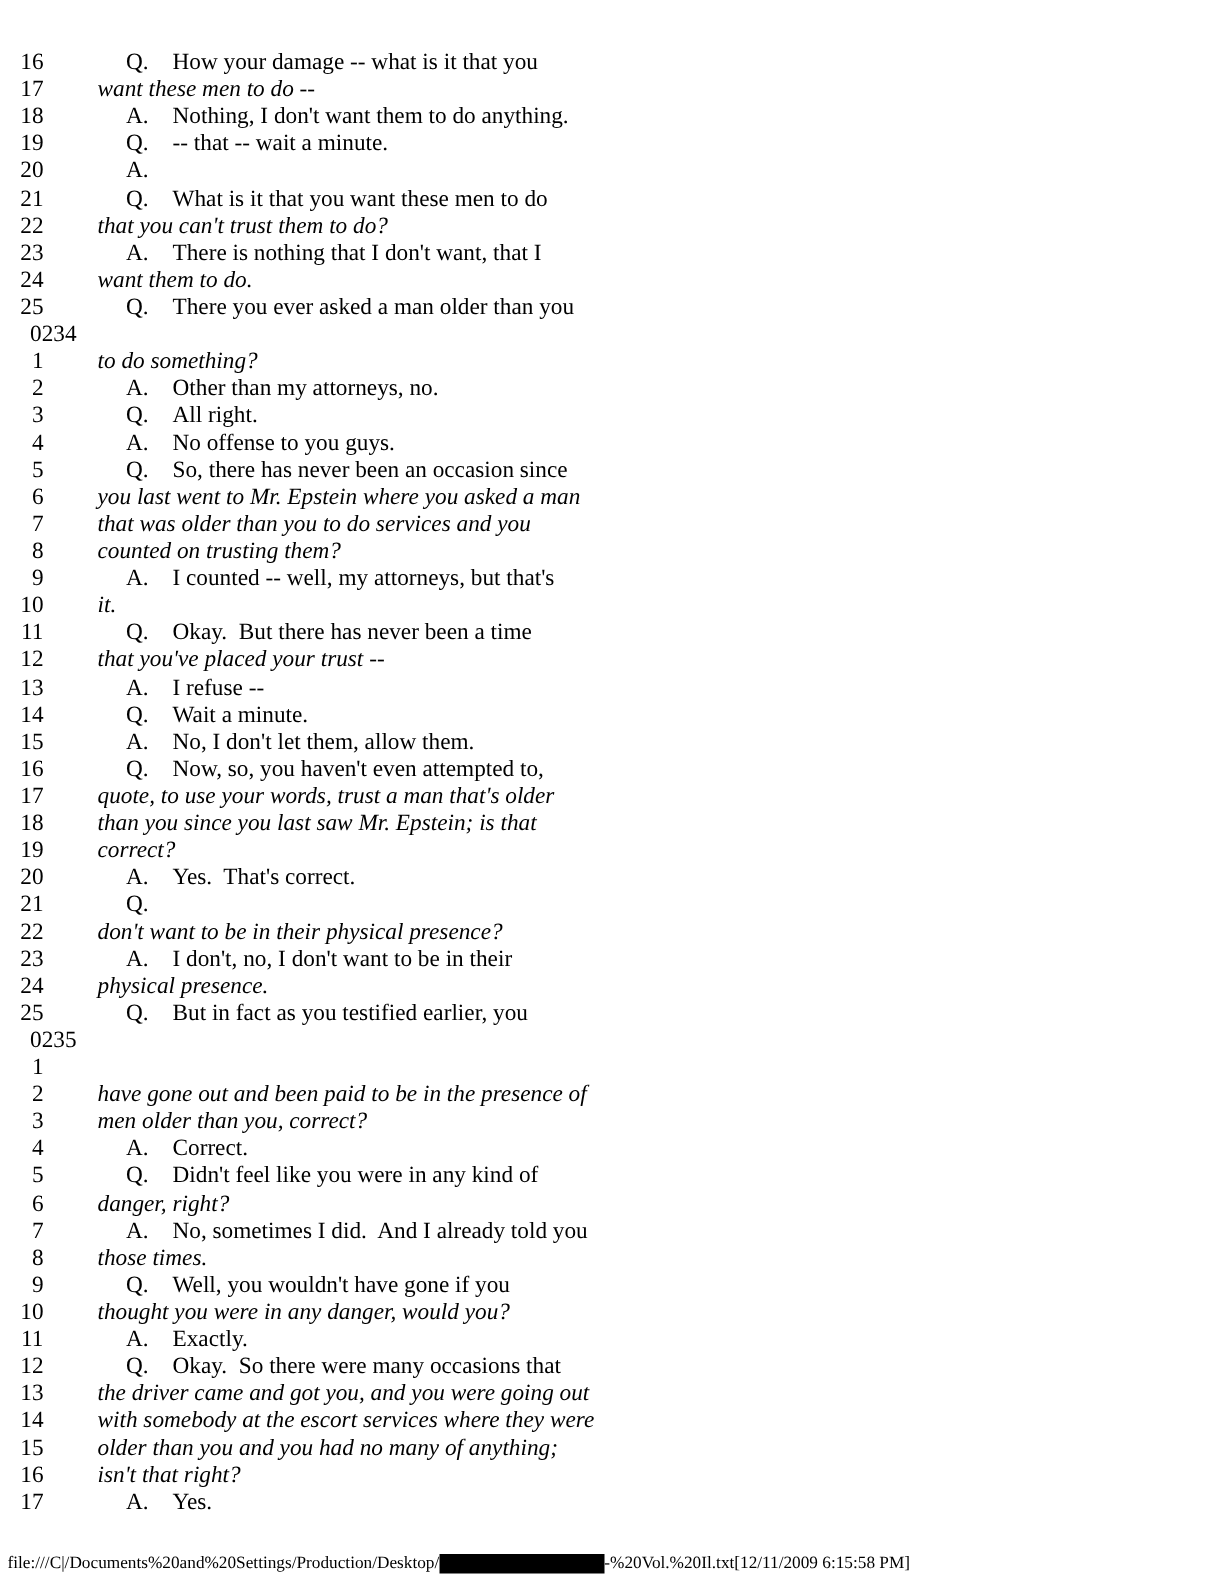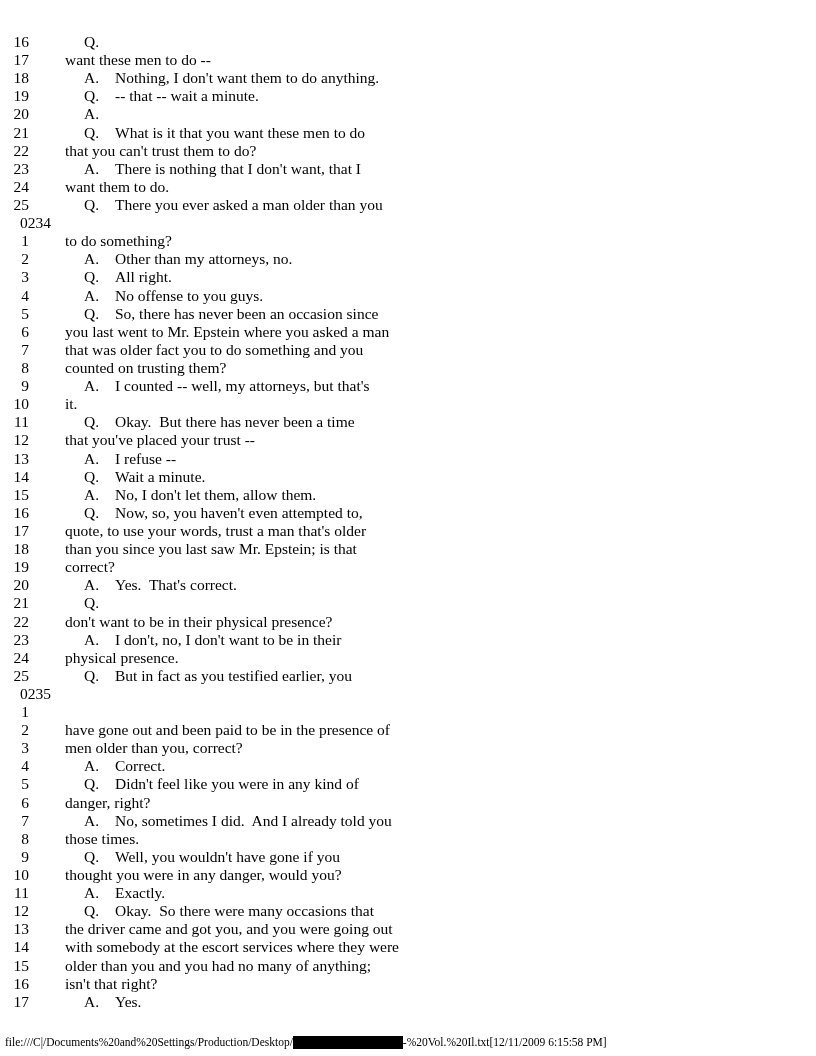--- a/index.html
+++ b/index.html
@@ -31,20 +31,21 @@
     width: 16px;
     text-align: right;
   }
   .pagenum {
     position: absolute;
     left: 20px;
   }
   .cont {
     position: absolute;
     left: 65px;
+    font-style: italic;
   }
   .speaker {
     position: absolute;
     left: 84px;
   }
   .qatext {
     position: absolute;
     left: 115px;
   }
   .footer {
@@ -60,38 +61,38 @@
     height: 13px;
     background: #000000;
     vertical-align: bottom;
     margin-bottom: -1px;
   }
 </style>
 </head>
 <body>
 
 <div class="lines" id="lines">
-    <div class="line"><span class="num">16</span><span class="speaker">Q.</span></div>
+    <div class="line"><span class="num">16</span><span class="speaker">Q.</span><span class="qatext">How your damage -- what is it that you</span></div>
     <div class="line"><span class="num">17</span><span class="cont">want these men to do --</span></div>
     <div class="line"><span class="num">18</span><span class="speaker">A.</span><span class="qatext">Nothing, I don't want them to do anything.</span></div>
     <div class="line"><span class="num">19</span><span class="speaker">Q.</span><span class="qatext">-- that -- wait a minute.</span></div>
     <div class="line"><span class="num">20</span><span class="speaker">A.</span></div>
     <div class="line"><span class="num">21</span><span class="speaker">Q.</span><span class="qatext">What is it that you want these men to do</span></div>
     <div class="line"><span class="num">22</span><span class="cont">that you can't trust them to do?</span></div>
     <div class="line"><span class="num">23</span><span class="speaker">A.</span><span class="qatext">There is nothing that I don't want, that I</span></div>
     <div class="line"><span class="num">24</span><span class="cont">want them to do.</span></div>
     <div class="line"><span class="num">25</span><span class="speaker">Q.</span><span class="qatext">There you ever asked a man older than you</span></div>
     <div class="line"><span class="pagenum">0234</span></div>
     <div class="line"><span class="num">1</span><span class="cont">to do something?</span></div>
     <div class="line"><span class="num">2</span><span class="speaker">A.</span><span class="qatext">Other than my attorneys, no.</span></div>
     <div class="line"><span class="num">3</span><span class="speaker">Q.</span><span class="qatext">All right.</span></div>
     <div class="line"><span class="num">4</span><span class="speaker">A.</span><span class="qatext">No offense to you guys.</span></div>
     <div class="line"><span class="num">5</span><span class="speaker">Q.</span><span class="qatext">So, there has never been an occasion since</span></div>
     <div class="line"><span class="num">6</span><span class="cont">you last went to Mr. Epstein where you asked a man</span></div>
-    <div class="line"><span class="num">7</span><span class="cont">that was older fact you to do something and you</span></div>
+    <div class="line"><span class="num">7</span><span class="cont">that was older than you to do services and you</span></div>
     <div class="line"><span class="num">8</span><span class="cont">counted on trusting them?</span></div>
     <div class="line"><span class="num">9</span><span class="speaker">A.</span><span class="qatext">I counted -- well, my attorneys, but that's</span></div>
     <div class="line"><span class="num">10</span><span class="cont">it.</span></div>
     <div class="line"><span class="num">11</span><span class="speaker">Q.</span><span class="qatext">Okay.  But there has never been a time</span></div>
     <div class="line"><span class="num">12</span><span class="cont">that you've placed your trust --</span></div>
     <div class="line"><span class="num">13</span><span class="speaker">A.</span><span class="qatext">I refuse --</span></div>
     <div class="line"><span class="num">14</span><span class="speaker">Q.</span><span class="qatext">Wait a minute.</span></div>
     <div class="line"><span class="num">15</span><span class="speaker">A.</span><span class="qatext">No, I don't let them, allow them.</span></div>
     <div class="line"><span class="num">16</span><span class="speaker">Q.</span><span class="qatext">Now, so, you haven't even attempted to,</span></div>
     <div class="line"><span class="num">17</span><span class="cont">quote, to use your words, trust a man that's older</span></div>

